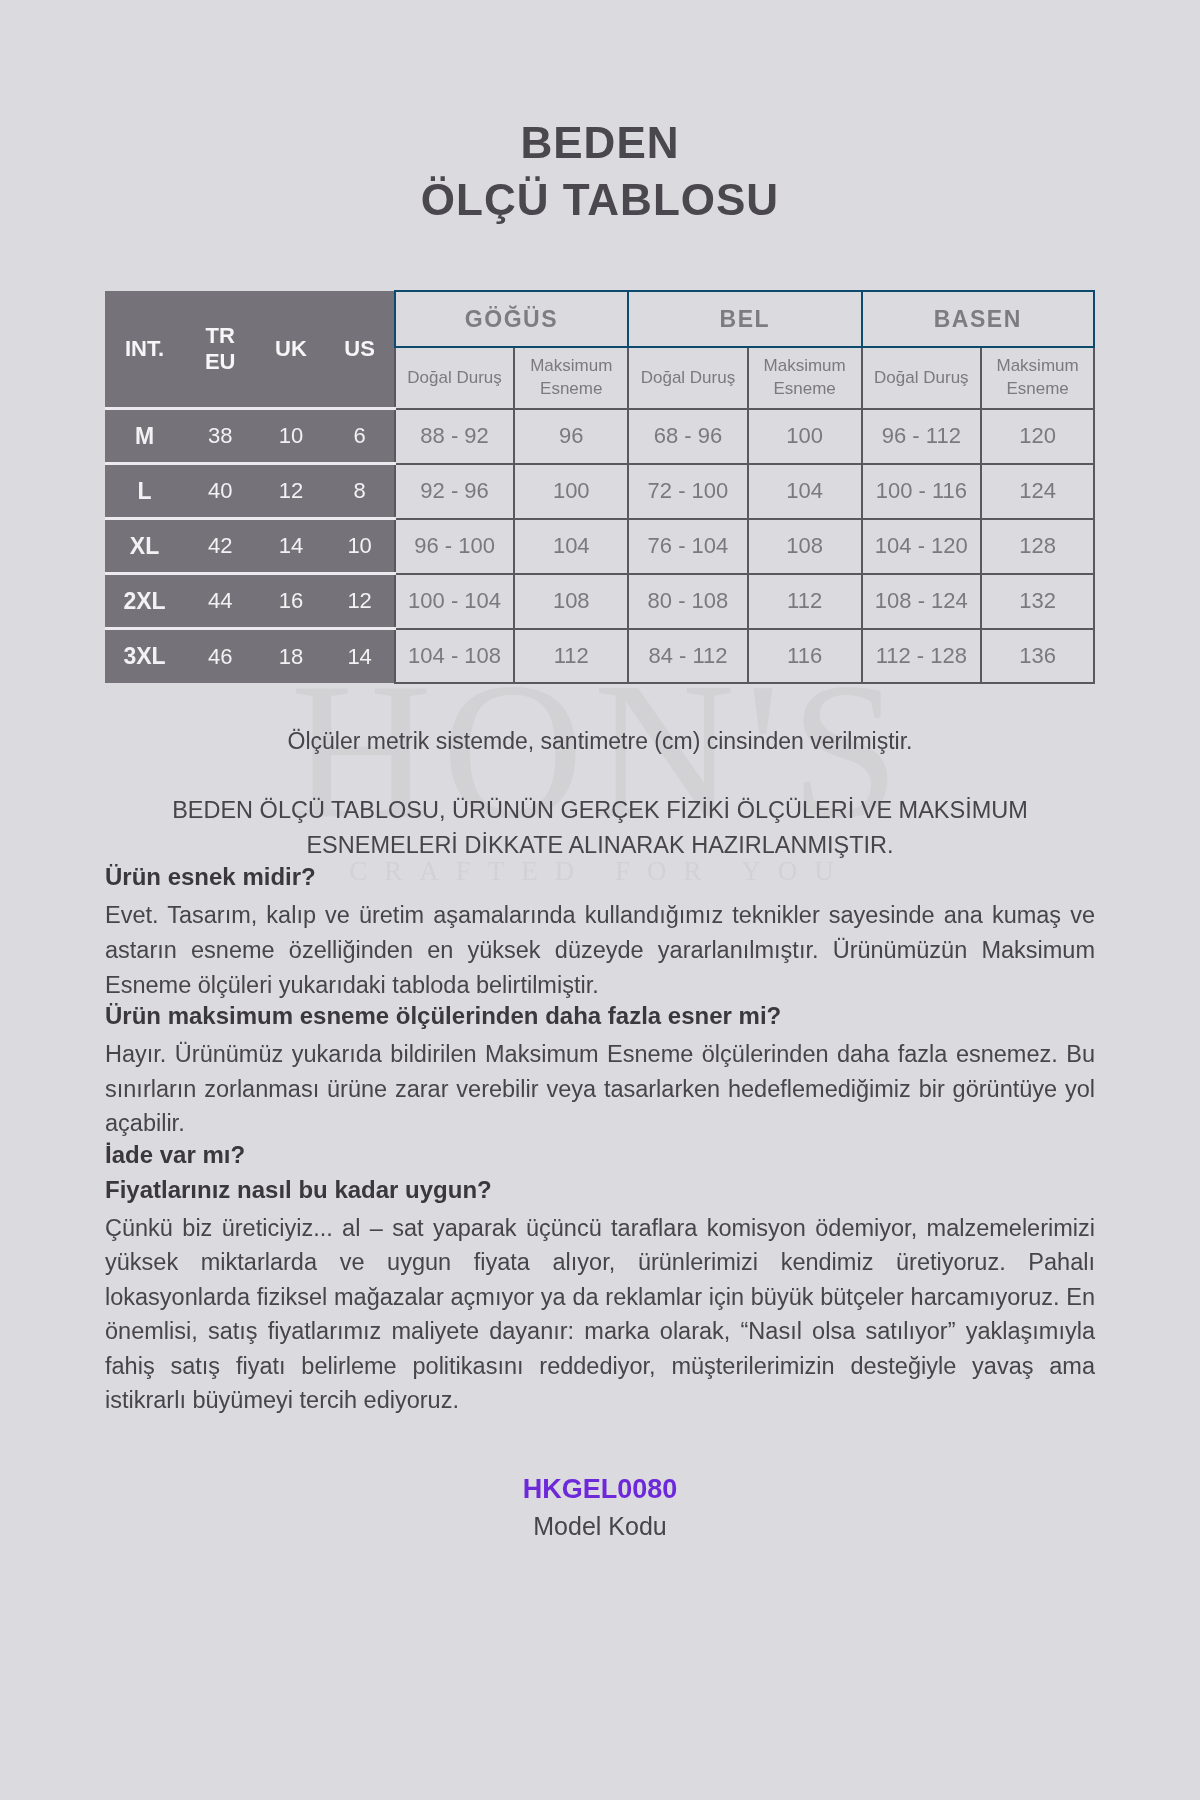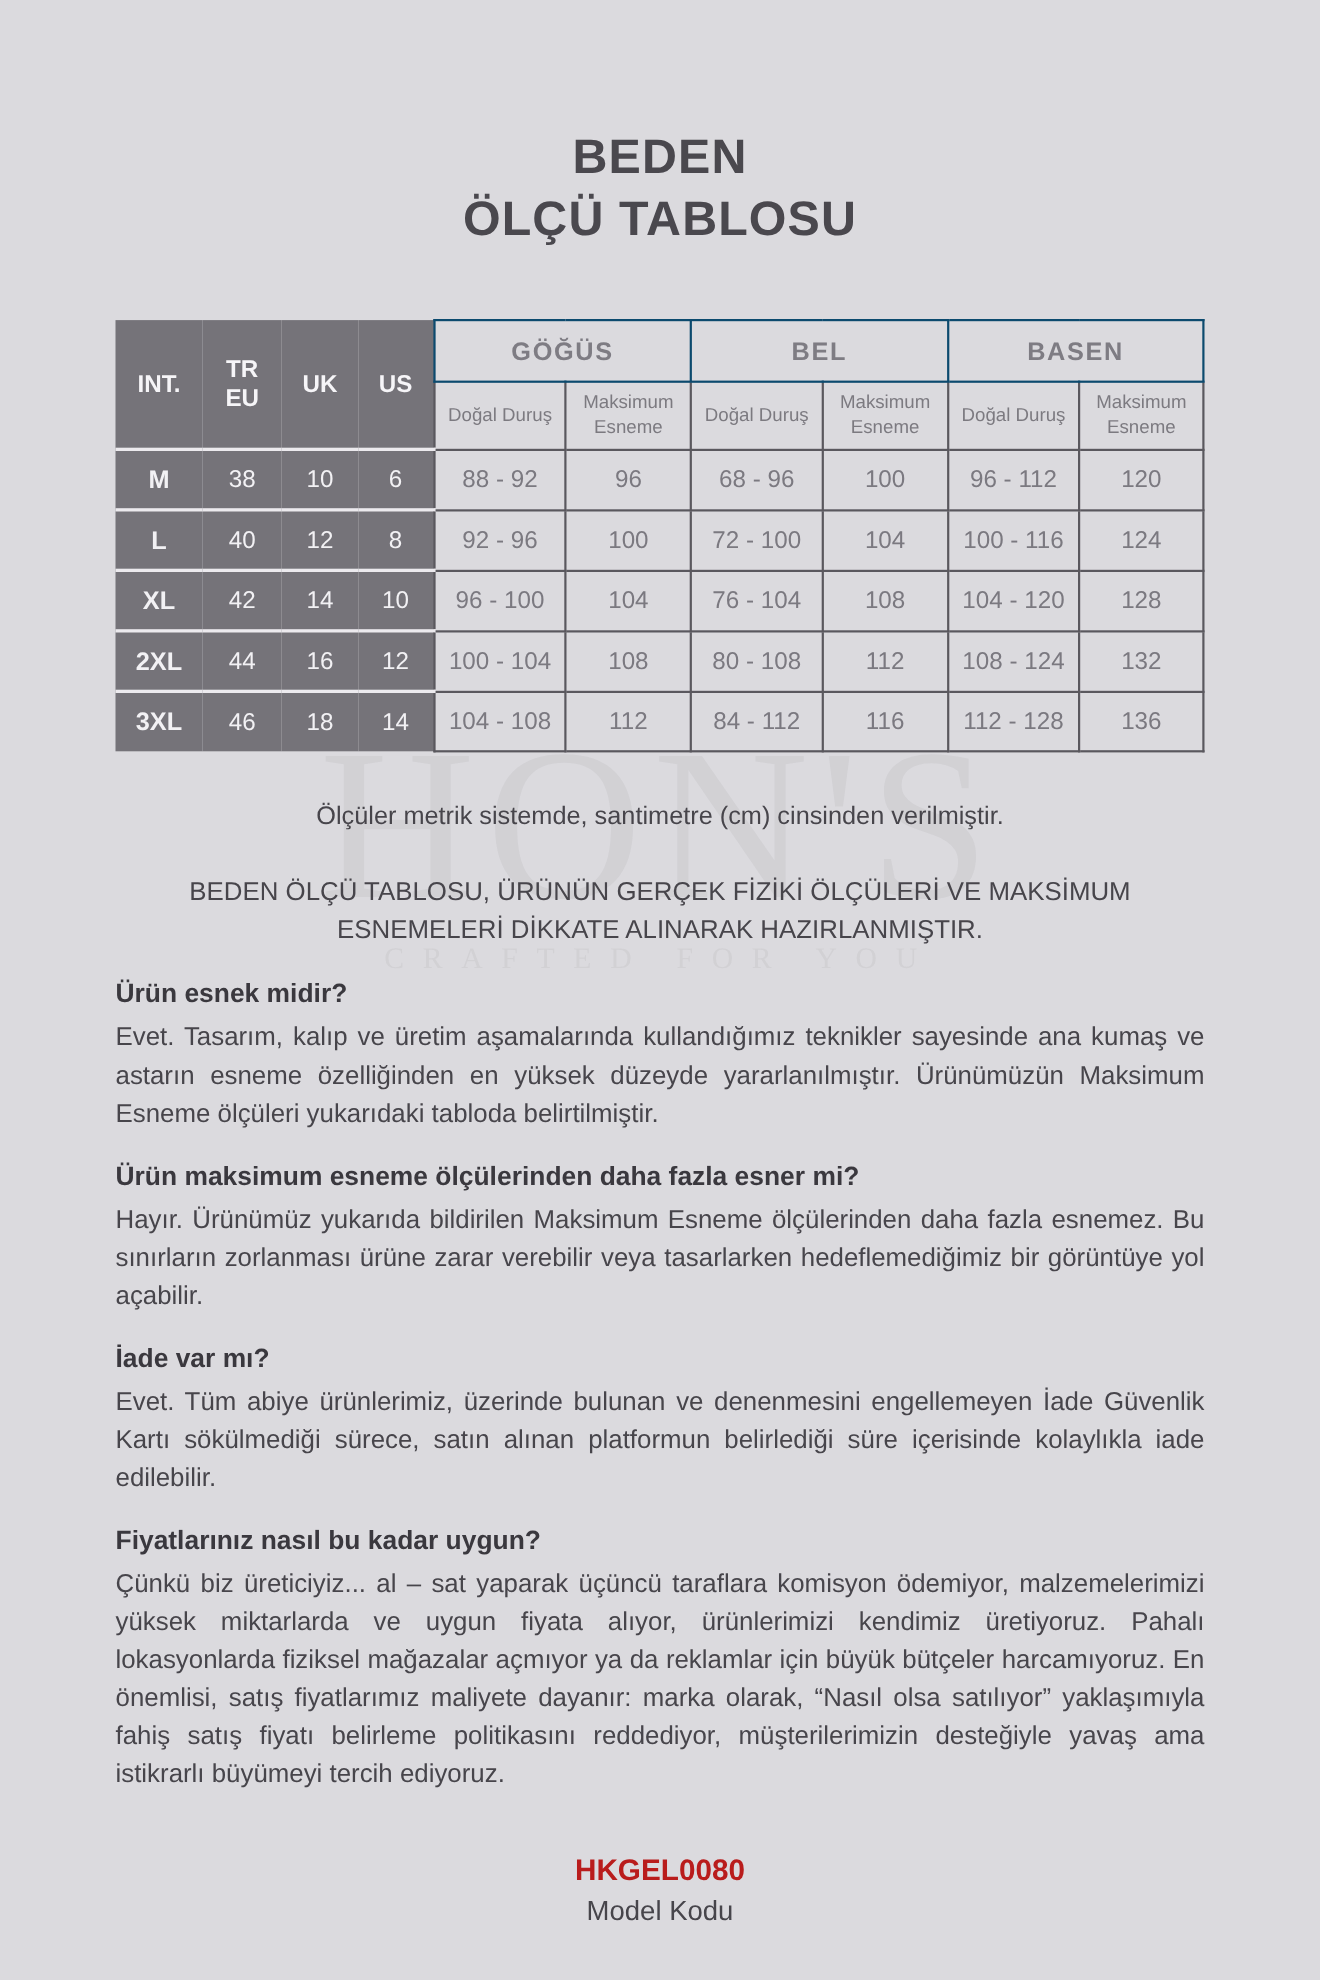--- a/index.html
+++ b/index.html
@@ -114,38 +114,38 @@
   .note-caps {
     margin: 38px auto 0;
     max-width: 940px;
     text-align: center;
     font-size: 23.5px;
     line-height: 1.5;
     color: #47454b;
   }
 
   
-  .faq-section { margin-top: 27px; }
+  .faq-section { }
   .faq-q {
     font-size: 24px;
     font-weight: bold;
     color: #3a383e;
     margin: 0 0 7px;
   }
   .faq-a {
     font-size: 23.5px;
     line-height: 1.47;
     text-align: justify;
     color: #47454b;
     margin: 0;
   }
 
   
   .footer { margin-top: 56px; text-align: center; }
-  .model-code { font-size: 27px; font-weight: bold; color: #b91c1c; }
+  .model-code { font-size: 27px; font-weight: bold; color: #6d28d9; }
   .model-label { font-size: 25px; color: #47454b; margin-top: 7px; }
 </style>
 </head>
 <body>
 
 <div class="page">
 
   <div class="watermark">
     <div class="brand">HON'S</div>
     <div class="tagline">CRAFTED FOR YOU</div>
@@ -267,21 +267,20 @@
       <p class="faq-a">Evet. Tasarım, kalıp ve üretim aşamalarında kullandığımız teknikler sayesinde ana kumaş ve astarın esneme özelliğinden en yüksek düzeyde yararlanılmıştır. Ürünümüzün Maksimum Esneme ölçüleri yukarıdaki tabloda belirtilmiştir.</p>
     </div>
 
     <div class="faq-section">
       <h2 class="faq-q">Ürün maksimum esneme ölçülerinden daha fazla esner mi?</h2>
       <p class="faq-a">Hayır. Ürünümüz yukarıda bildirilen Maksimum Esneme ölçülerinden daha fazla esnemez. Bu sınırların zorlanması ürüne zarar verebilir veya tasarlarken hedeflemediğimiz bir görüntüye yol açabilir.</p>
     </div>
 
     <div class="faq-section">
       <h2 class="faq-q">İade var mı?</h2>
-      <p class="faq-a">Evet. Tüm abiye ürünlerimiz, üzerinde bulunan ve denenmesini engellemeyen İade Güvenlik Kartı sökülmediği sürece, satın alınan platformun belirlediği süre içerisinde kolaylıkla iade edilebilir.</p>
     </div>
 
     <div class="faq-section">
       <h2 class="faq-q">Fiyatlarınız nasıl bu kadar uygun?</h2>
       <p class="faq-a">Çünkü biz üreticiyiz... al – sat yaparak üçüncü taraflara komisyon ödemiyor, malzemelerimizi yüksek miktarlarda ve uygun fiyata alıyor, ürünlerimizi kendimiz üretiyoruz. Pahalı lokasyonlarda fiziksel mağazalar açmıyor ya da reklamlar için büyük bütçeler harcamıyoruz. En önemlisi, satış fiyatlarımız maliyete dayanır: marka olarak, “Nasıl olsa satılıyor” yaklaşımıyla fahiş satış fiyatı belirleme politikasını reddediyor, müşterilerimizin desteğiyle yavaş ama istikrarlı büyümeyi tercih ediyoruz.</p>
     </div>
 
     <div class="footer">
       <div class="model-code">HKGEL0080</div>
       <div class="model-label">Model Kodu</div>

